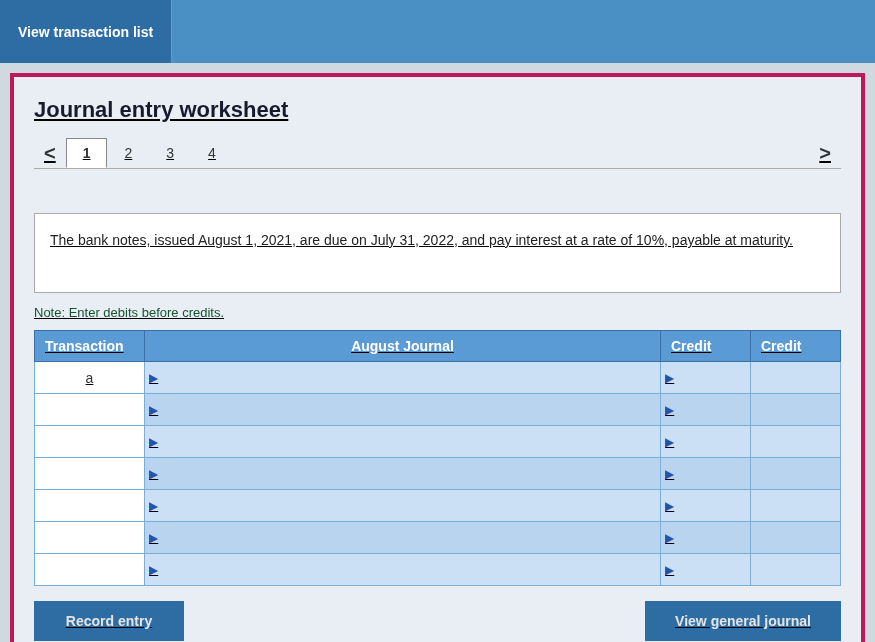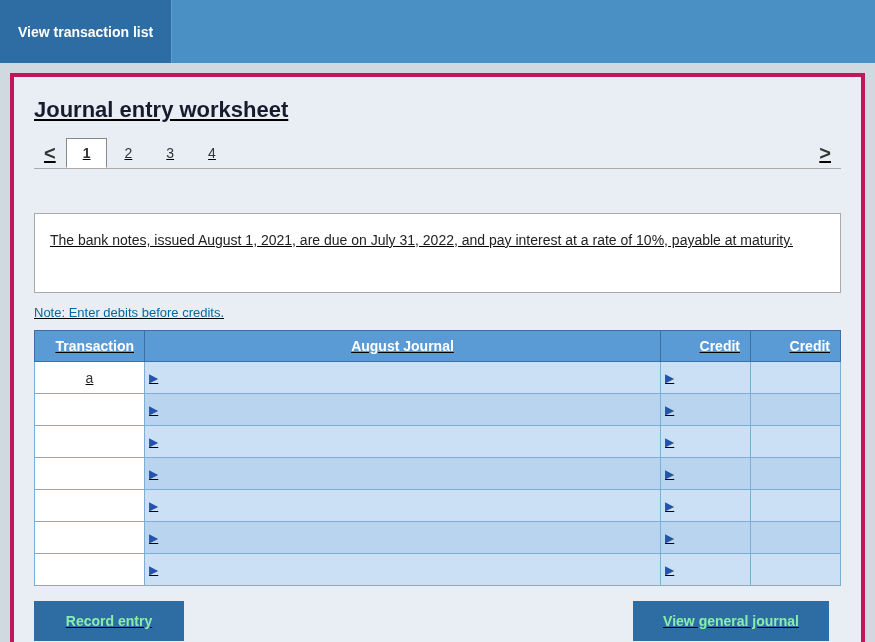--- a/index.html
+++ b/index.html
@@ -103,40 +103,40 @@
       margin-bottom: 12px;
       min-height: 80px;
       font-size: 14px;
       color: #222;
       line-height: 1.6;
       margin-top: 44px;
     }
 
     
     .note-text {
-      color: #0369a1;
+      color: #14532d;
       font-size: 13px;
       margin-bottom: 10px;
     }
 
     
     .journal-table {
       width: 100%;
       border-collapse: collapse;
       border: 1px solid #4a7fc1;
     }
 
     .journal-table thead tr th {
       background: #5b9bd5;
       color: white;
       font-size: 14px;
       font-weight: bold;
       padding: 7px 10px;
       border: 1px solid #3a6fa8;
-      text-align: right;
+      text-align: left;
     }
 
     .journal-table thead tr th:first-child {
       width: 110px;
     }
 
     .journal-table thead tr th:nth-child(2) {
       text-align: center;
     }
 
@@ -197,32 +197,32 @@
     
     .bottom-buttons {
       display: flex;
       gap: 0;
       margin-top: 15px;
       align-items: center;
     }
 
     .btn-action {
       background: #2e6da4;
-      color: #86efac;
+      color: #e5e5e5;
       border: none;
       padding: 12px 30px;
       font-size: 14px;
       font-weight: bold;
       cursor: pointer;
       margin-right: 15px;
       min-width: 150px;
     }
 
     .btn-action:last-child {
-      margin-right: 12px;
+      margin-right: 0;
       margin-left: auto;
     }
 
     .pagination-row {
       display: flex;
       align-items: center;
       border-bottom: 1px solid #aaa;
       margin-bottom: 15px;
       padding-bottom: 0;
     }

